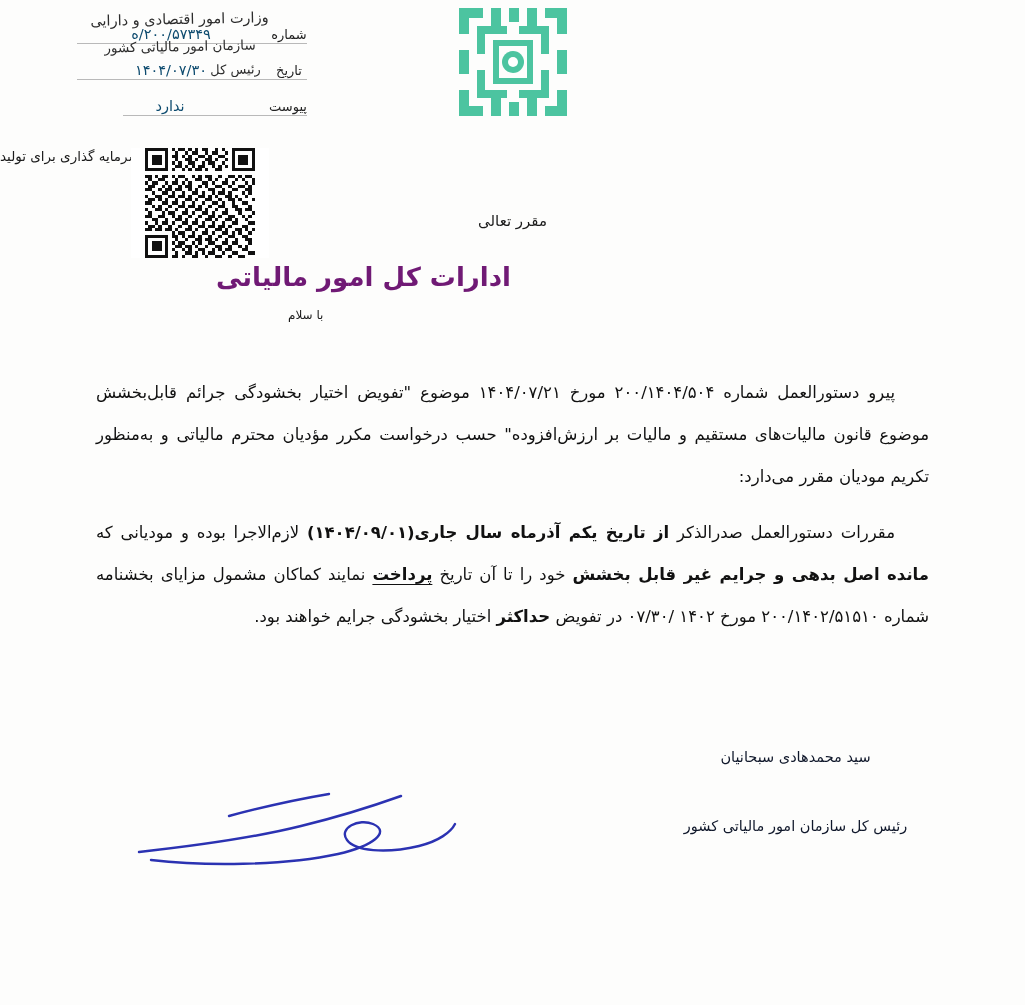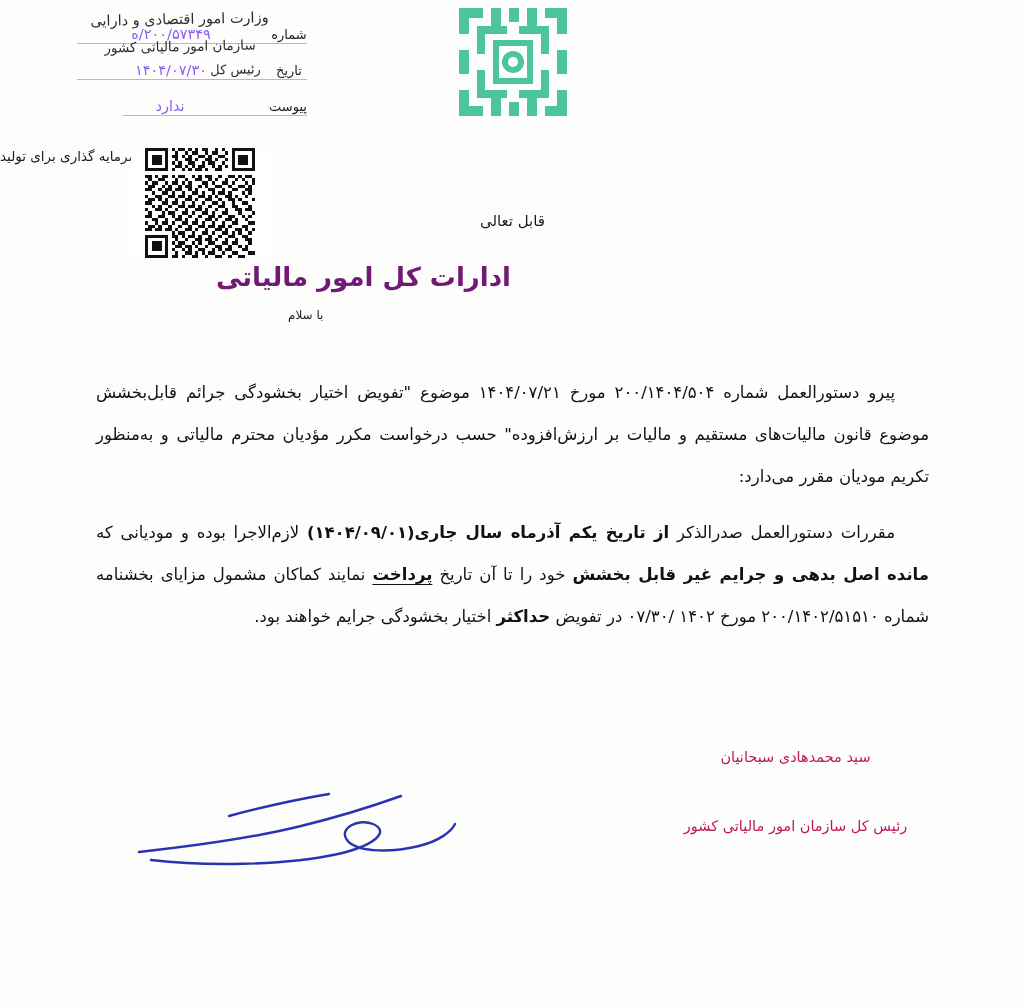--- a/index.html
+++ b/index.html
@@ -42,21 +42,21 @@
   .meta-label {
     font-size: 13px;
     color: #222;
     white-space: nowrap;
     padding-bottom: 2px;
     min-width: 36px;
     text-align: center;
   }
   .meta-value {
     font-size: 14.5px;
-    color: #8b5cf6;
+    color: #0c4a6e;
     letter-spacing: 0.5px;
     padding-bottom: 2px;
     flex: 1;
     text-align: center;
   }
   .meta-rule {
     position: absolute;
     bottom: 0;
     right: 0;
     left: 0;
@@ -163,21 +163,21 @@
   .u { text-decoration: underline; text-underline-offset: 4px; }
 
   
   .signature {
     position: absolute;
     top: 742px;
     left: 0; right: 0;
     padding-left: 566px;
     text-align: center;
     font-size: 14.5px;
-    color: #be185d;
+    color: #0f172a;
     line-height: 2.2;
   }
   .sig-name { display: block; }
   .sig-title { display: block; margin-top: 37px; }
   .sig-mark {
     position: absolute;
     top: 782px;
     right: 562px;
     width: 330px;
     height: 90px;
@@ -251,21 +251,21 @@
         <rect x="36" y="34" width="6" height="44"></rect>
         <rect x="70" y="34" width="6" height="44"></rect>
       </g>
       <circle cx="56" cy="56" r="11" fill="#4cc4a0"></circle>
       <circle cx="56" cy="56" r="5" fill="#ffffff"></circle>
     </svg>
   </div>
 
   <div class="slogan">سال سرمایه گذاری برای تولید</div>
 
-  <div class="besmeh">قابل تعالی</div>
+  <div class="besmeh">مقرر تعالی</div>
 
   <div class="barcode">
     <svg viewBox="0 0 33 33" width="138" height="110" shape-rendering="crispEdges" aria-hidden="true">
       <rect width="33" height="33" fill="#ffffff"></rect>
       <g fill="#111111">
 
         <path d="M0 0h7v7H0z"></path>
           <path d="M1 1h5v5H1z" fill="#fff"></path>
           <path d="M2 2h3v3H2z" fill="#111"></path>
         <path d="M26 0h7v7h-7z"></path>

